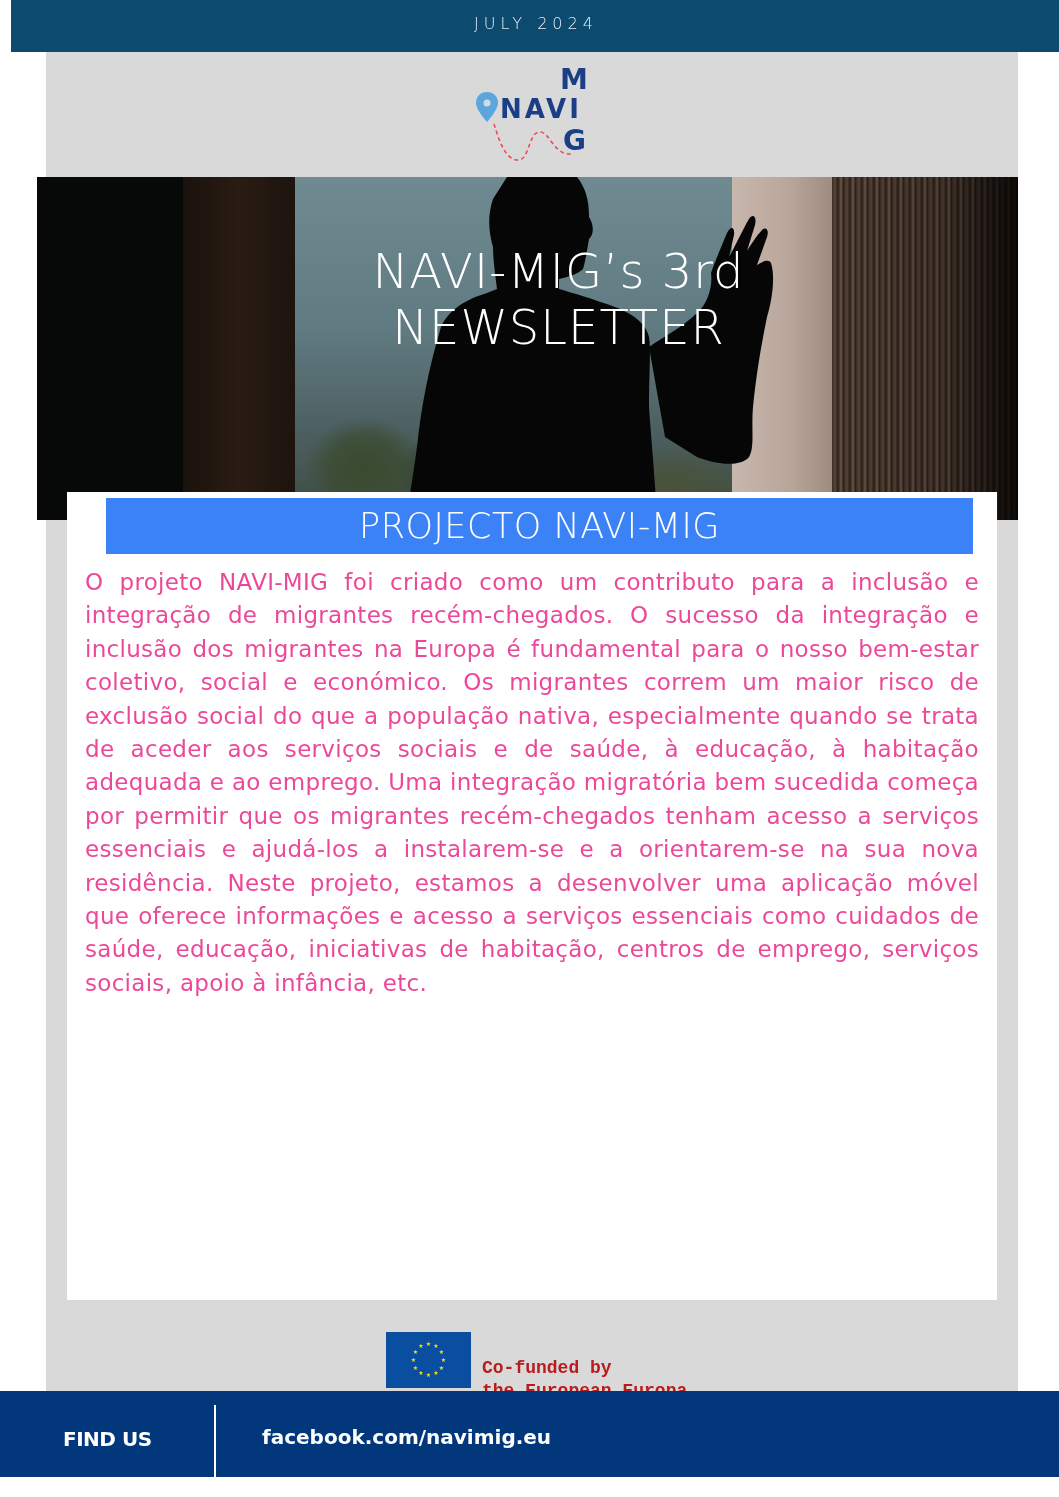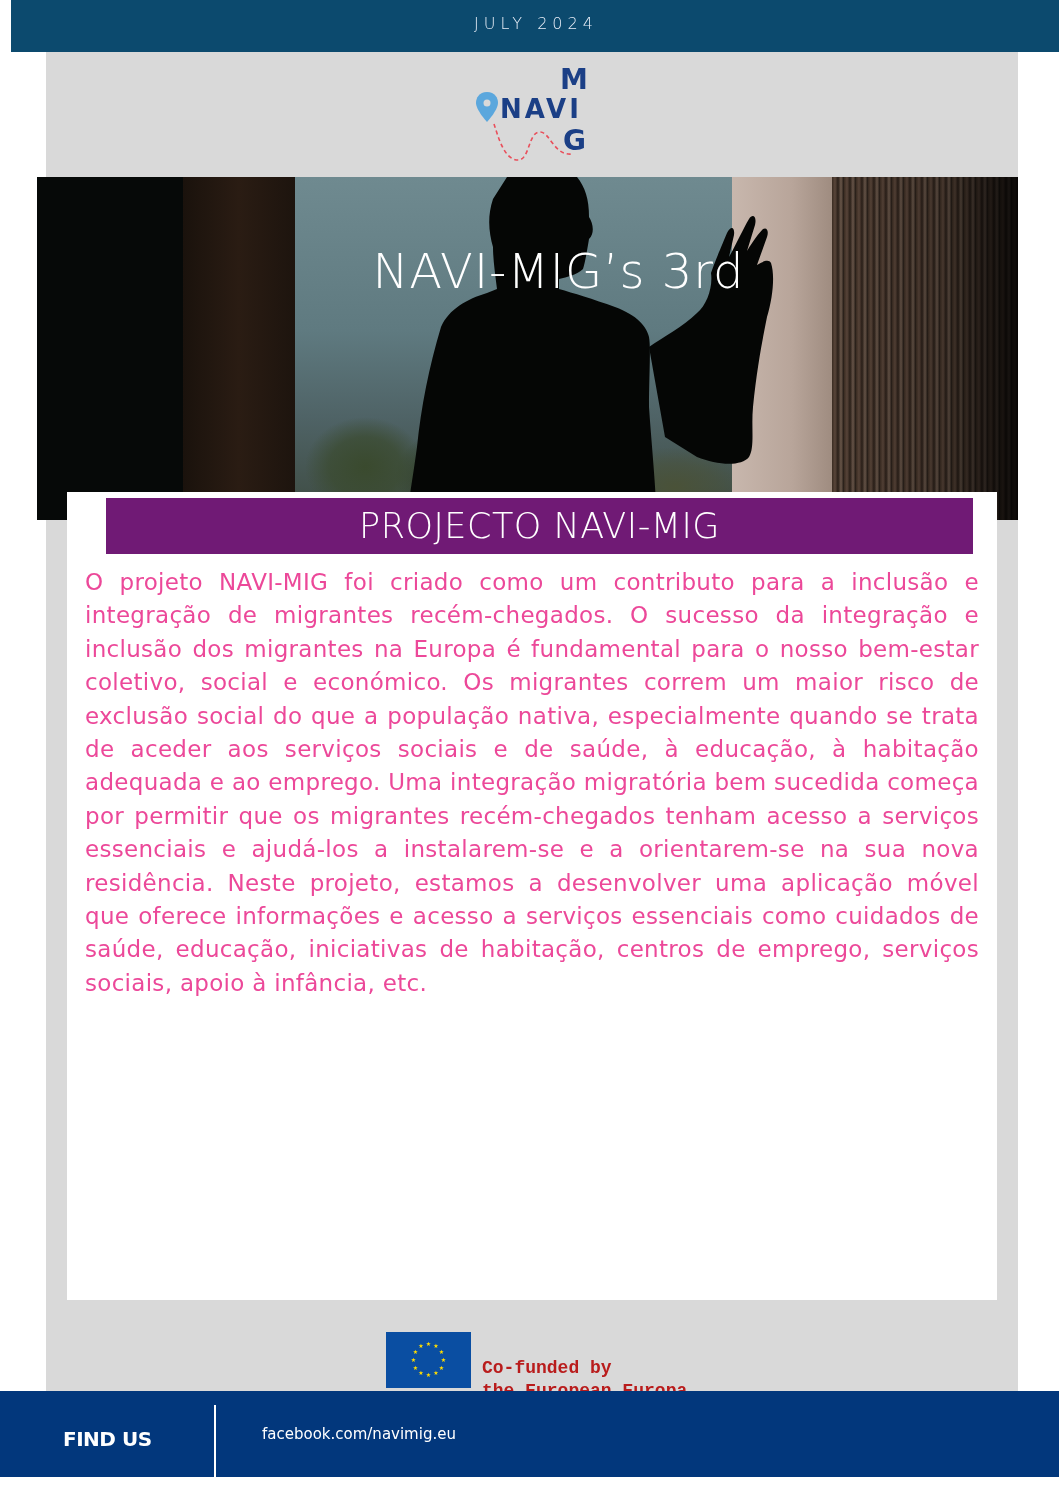--- a/index.html
+++ b/index.html
@@ -52,21 +52,21 @@
       color: #ffffff; font-family: "DejaVu Sans", sans-serif; font-weight: 300;
       font-size: 48px; line-height: 56px; letter-spacing: 1px; margin-left: 31px;
     }
 
     .content-card {
       position: absolute; left: 67px; top: 492px; width: 930px; height: 808px;
       background: #ffffff;
     }
     .section-header {
       position: absolute; left: 39px; top: 6px; width: 867px; height: 56px;
-      background: #701a75;
+      background: #3b82f6;
       display: flex; align-items: center; justify-content: center;
     }
     .section-header span {
       color: #ffffff; font-family: "DejaVu Sans", sans-serif; font-size: 35px;
       font-weight: 300; letter-spacing: 0.5px;
     }
     .body-text {
       position: absolute; left: 18px; top: 74px; width: 894px;
       color: #ec4899; font-family: "DejaVu Sans", sans-serif; font-size: 23px;
       line-height: 33.4px; text-align: justify; letter-spacing: 0.3px;
@@ -88,21 +88,21 @@
     .footer .find-us {
       position: absolute; left: 63px; top: 36px; color: #ffffff;
       font-family: "DejaVu Sans", sans-serif; font-weight: bold; font-size: 20px;
       letter-spacing: -0.5px;
     }
     .footer .divider {
       position: absolute; left: 214px; top: 14px; width: 2px; height: 76px; background: #ffffff;
     }
     .footer .link {
       position: absolute; left: 262px; top: 34px; color: #ffffff;
-      font-family: "DejaVu Sans", sans-serif; font-size: 15px; text-decoration: none;
+      font-family: "DejaVu Sans", sans-serif; font-size: 20px; text-decoration: none; font-weight: bold;
     }
   </style>
 </head>
 <body>
 
 <div class="top-bar">
   <span class="date">JULY 2024</span>
 </div>
 
 <div class="grey-panel"></div>
@@ -130,20 +130,21 @@
   <div class="trees"></div>
   <div class="wall"></div>
   <div class="curtain"></div>
   <div class="curtain-shade"></div>
   <svg class="silhouette" viewBox="0 0 981 343">
     <path d="M470 0 L540 0 C548 10 552 22 552 40 C556 46 558 56 552 62 C550 74 548 86 546 92 C540 98 530 100 522 102 L522 112 C536 116 556 122 578 130 C600 138 610 150 612 160 C614 170 612 200 612 230 C614 260 618 300 620 343 L370 343 C372 320 376 300 380 270 C384 230 392 190 404 150 C412 132 430 122 450 116 L460 112 C458 96 456 82 456 70 C452 56 450 40 456 22 Z" fill="#050605"></path>
     <path d="M612 170 C626 160 646 150 660 136 C670 128 676 110 674 96 C678 84 686 66 690 56 C694 48 698 50 697 58 L692 80 C700 66 706 52 712 42 C716 36 720 40 718 48 L710 74 C716 64 722 56 726 52 C730 50 732 54 730 60 L720 88 C726 84 732 82 734 86 C738 98 736 120 730 140 C726 160 720 190 716 230 C714 250 718 270 712 280 C704 290 680 288 660 280 L628 260 Z" fill="#050605"></path>
   </svg>
   <div class="title">
     <div>NAVI-MIG’s 3rd</div>
+    <div>NEWSLETTER</div>
   </div>
 </div>
 
 <div class="content-card">
   <div class="section-header">
     <span>PROJECTO NAVI-MIG</span>
   </div>
   <p class="body-text">O projeto NAVI-MIG foi criado como um contributo para a inclusão e integração de migrantes recém-chegados. O sucesso da integração e inclusão dos migrantes na Europa é fundamental para o nosso bem-estar coletivo, social e económico. Os migrantes correm um maior risco de exclusão social do que a população nativa, especialmente quando se trata de aceder aos serviços sociais e de saúde, à educação, à habitação adequada e ao emprego. Uma integração migratória bem sucedida começa por permitir que os migrantes recém-chegados tenham acesso a serviços essenciais e ajudá-los a instalarem-se e a orientarem-se na sua nova residência. Neste projeto, estamos a desenvolver uma aplicação móvel que oferece informações e acesso a serviços essenciais como cuidados de saúde, educação, iniciativas de habitação, centros de emprego, serviços sociais, apoio à infância, etc.</p>
 </div>
 

